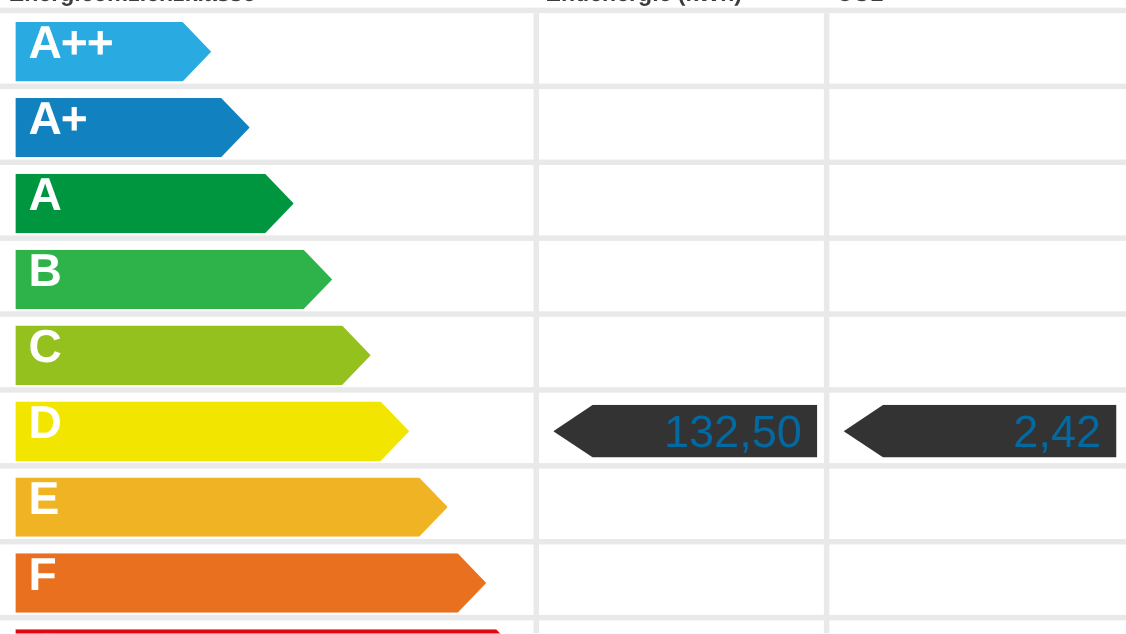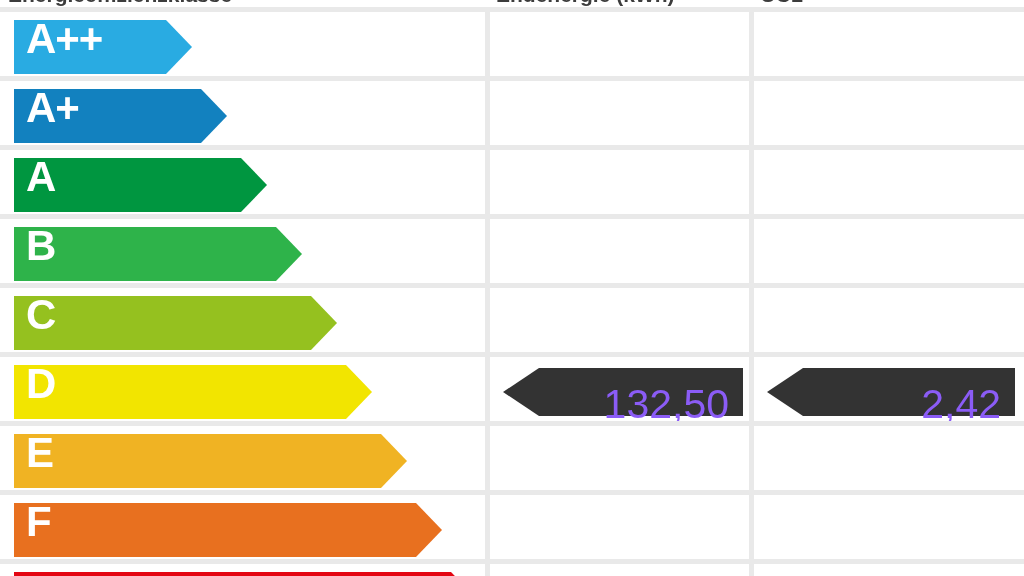--- a/index.html
+++ b/index.html
@@ -55,22 +55,22 @@
     letter-spacing:-1px;
     font-family:"Liberation Sans","DejaVu Sans",sans-serif;
   }
 
   
   .value-arrow{
     position:absolute;height:48px;top:11px;
   }
   .value-arrow svg{position:absolute;left:0;top:0;width:100%;height:100%;}
   .value-text{
-    position:absolute;right:14px;top:12px;height:48px;line-height:48px;
-    font-size:41px;color:#8b5cf6;font-weight:normal;
+    position:absolute;right:14px;top:0;height:48px;line-height:48px;
+    font-size:41px;color:#0369a1;font-weight:normal;
     white-space:nowrap;
     font-family:"Liberation Sans","DejaVu Sans",sans-serif;
   }
   .va-col2{left:503px;width:240px;}
   .va-col3{left:767px;width:248px;}
 </style>
 </head>
 <body>
 
 <div id="label">

